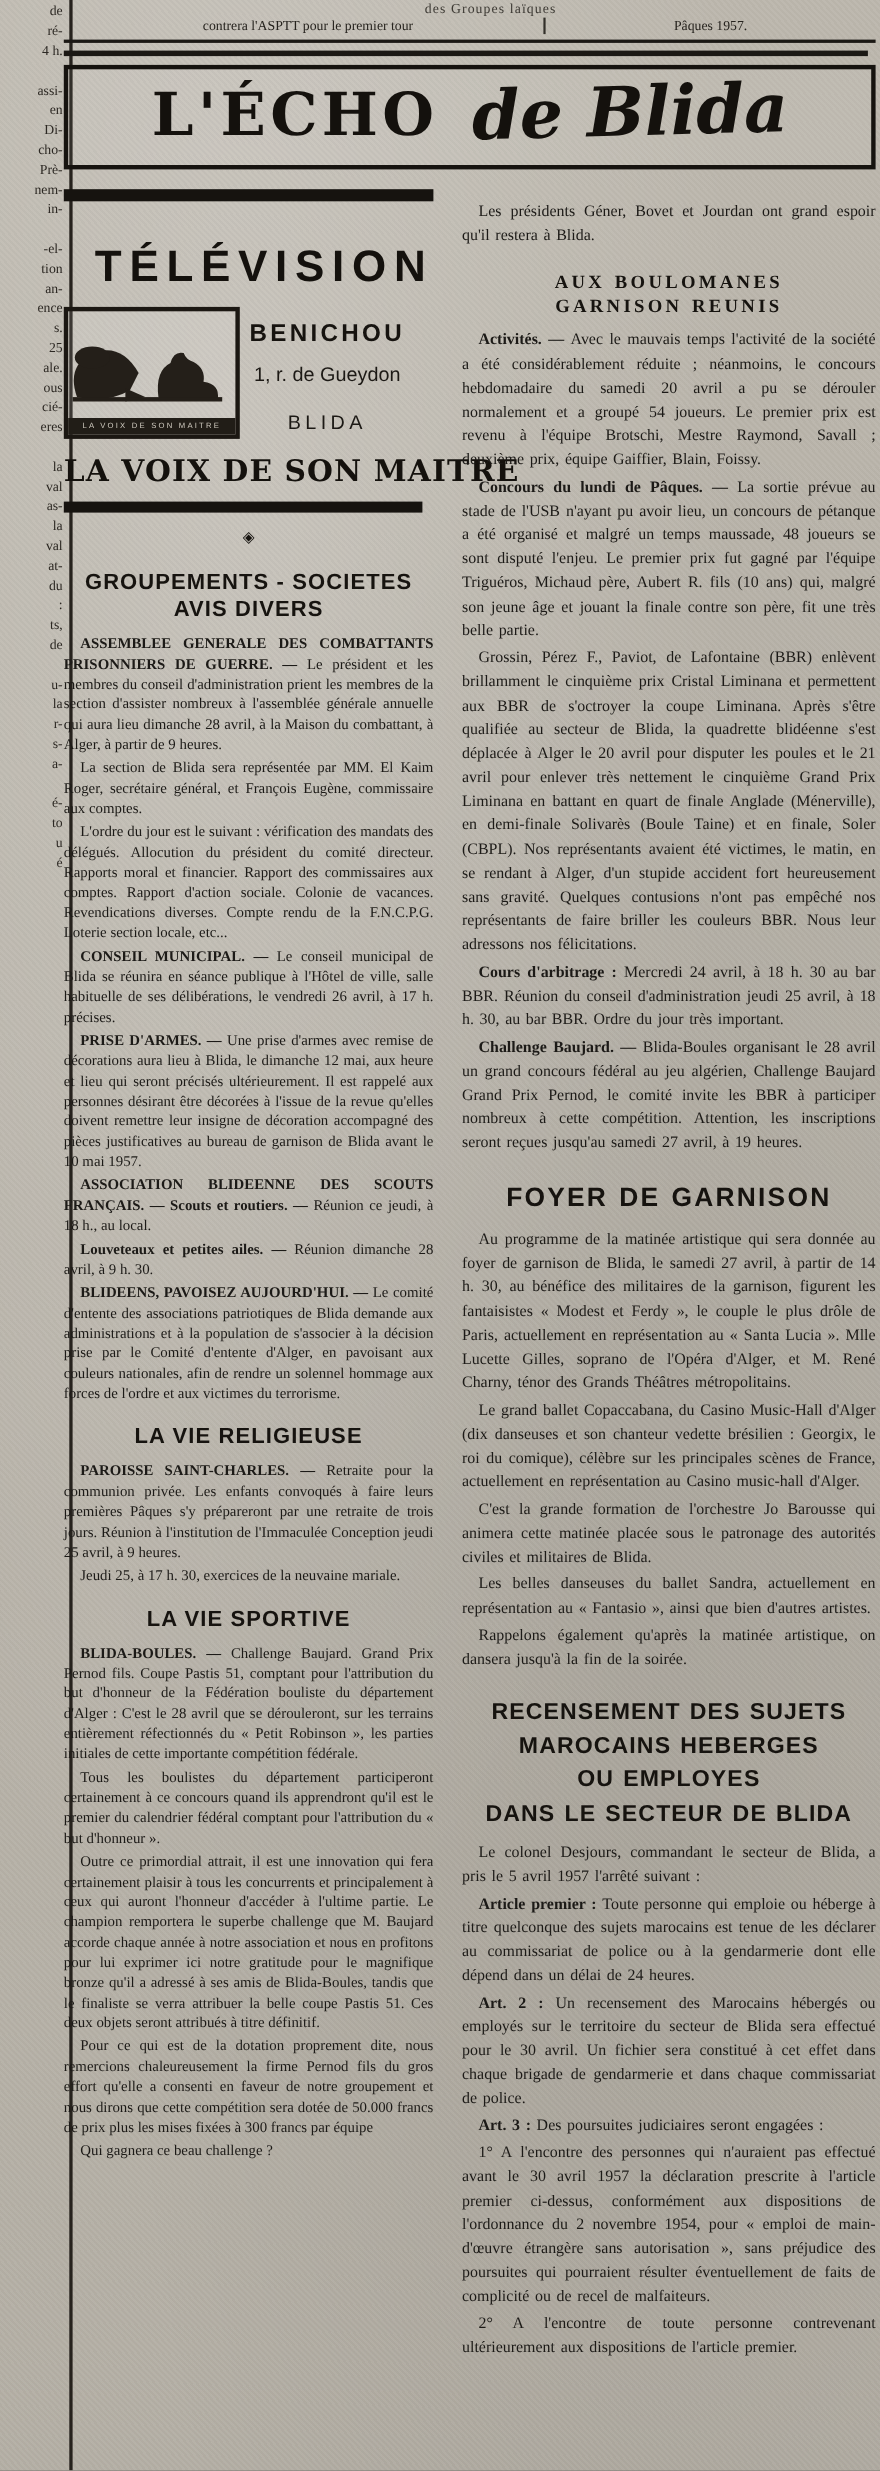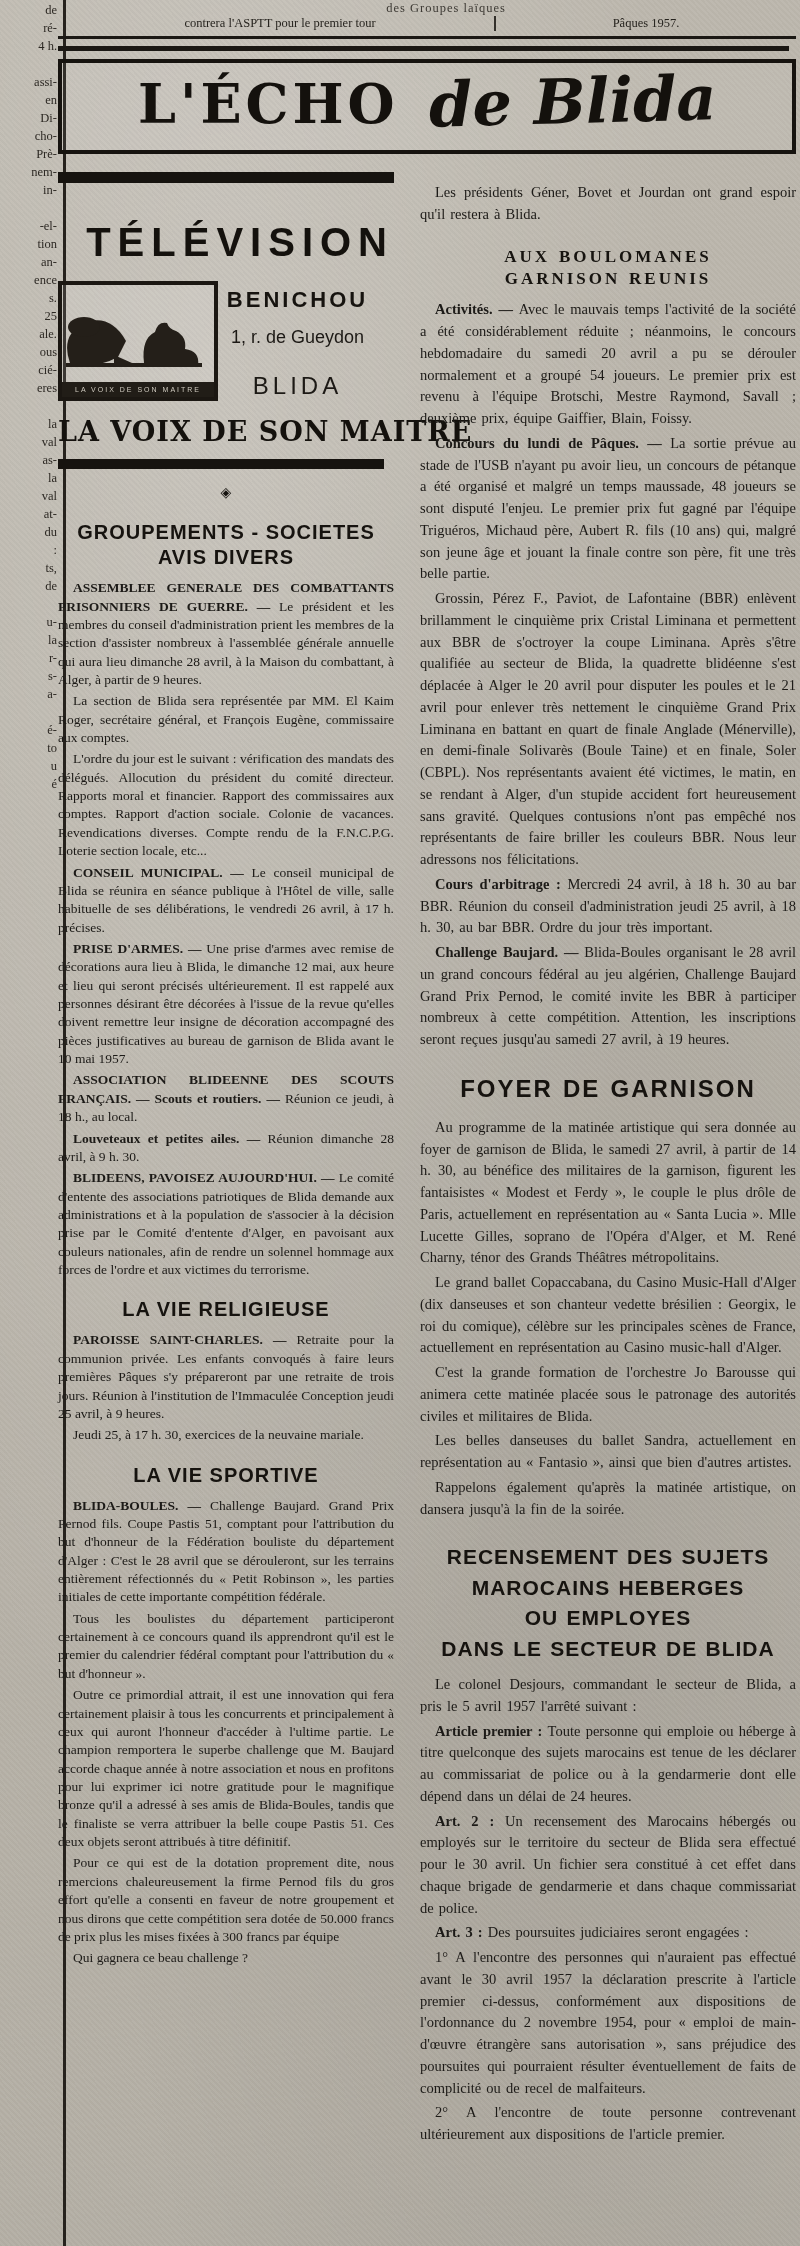--- a/index.html
+++ b/index.html
@@ -91,21 +91,21 @@
     background:rgba(255,255,255,0.10);flex:none;
   }
   .logo-caption{
     position:absolute;left:0;right:0;bottom:0;height:15px;background:#211d17;
     color:#cfcabf;font-family:"Liberation Sans", sans-serif;font-size:7px;
     letter-spacing:2px;text-align:center;line-height:15px;
   }
   .ad-right{flex:1;text-align:center;font-family:"Liberation Sans", sans-serif;padding-top:6px;}
   .dealer{font-weight:bold;font-size:22px;letter-spacing:3px;color:#16130f;}
   .address{font-size:18px;margin-top:10px;color:#1c1915;}
-  .city{font-size:24px;letter-spacing:4px;margin-top:20px;color:#1c1915;}
+  .city{font-size:18px;letter-spacing:4px;margin-top:20px;color:#1c1915;}
   .ad-vbar{width:13px;background:#16130f;flex:none;margin-left:4px;}
   .ad-slogan{
     font-family:"DejaVu Serif", serif;font-weight:bold;
     font-size:27px;letter-spacing:1px;text-align:center;margin-top:12px;color:#14110d;
     white-space:nowrap;
   }
   .ad-bar2{height:10px;background:#16130f;margin-top:8px;width:97%;}
   .ornament{text-align:center;font-size:14px;margin:14px 0 0;color:#16130f;}
 </style>
 </head>

